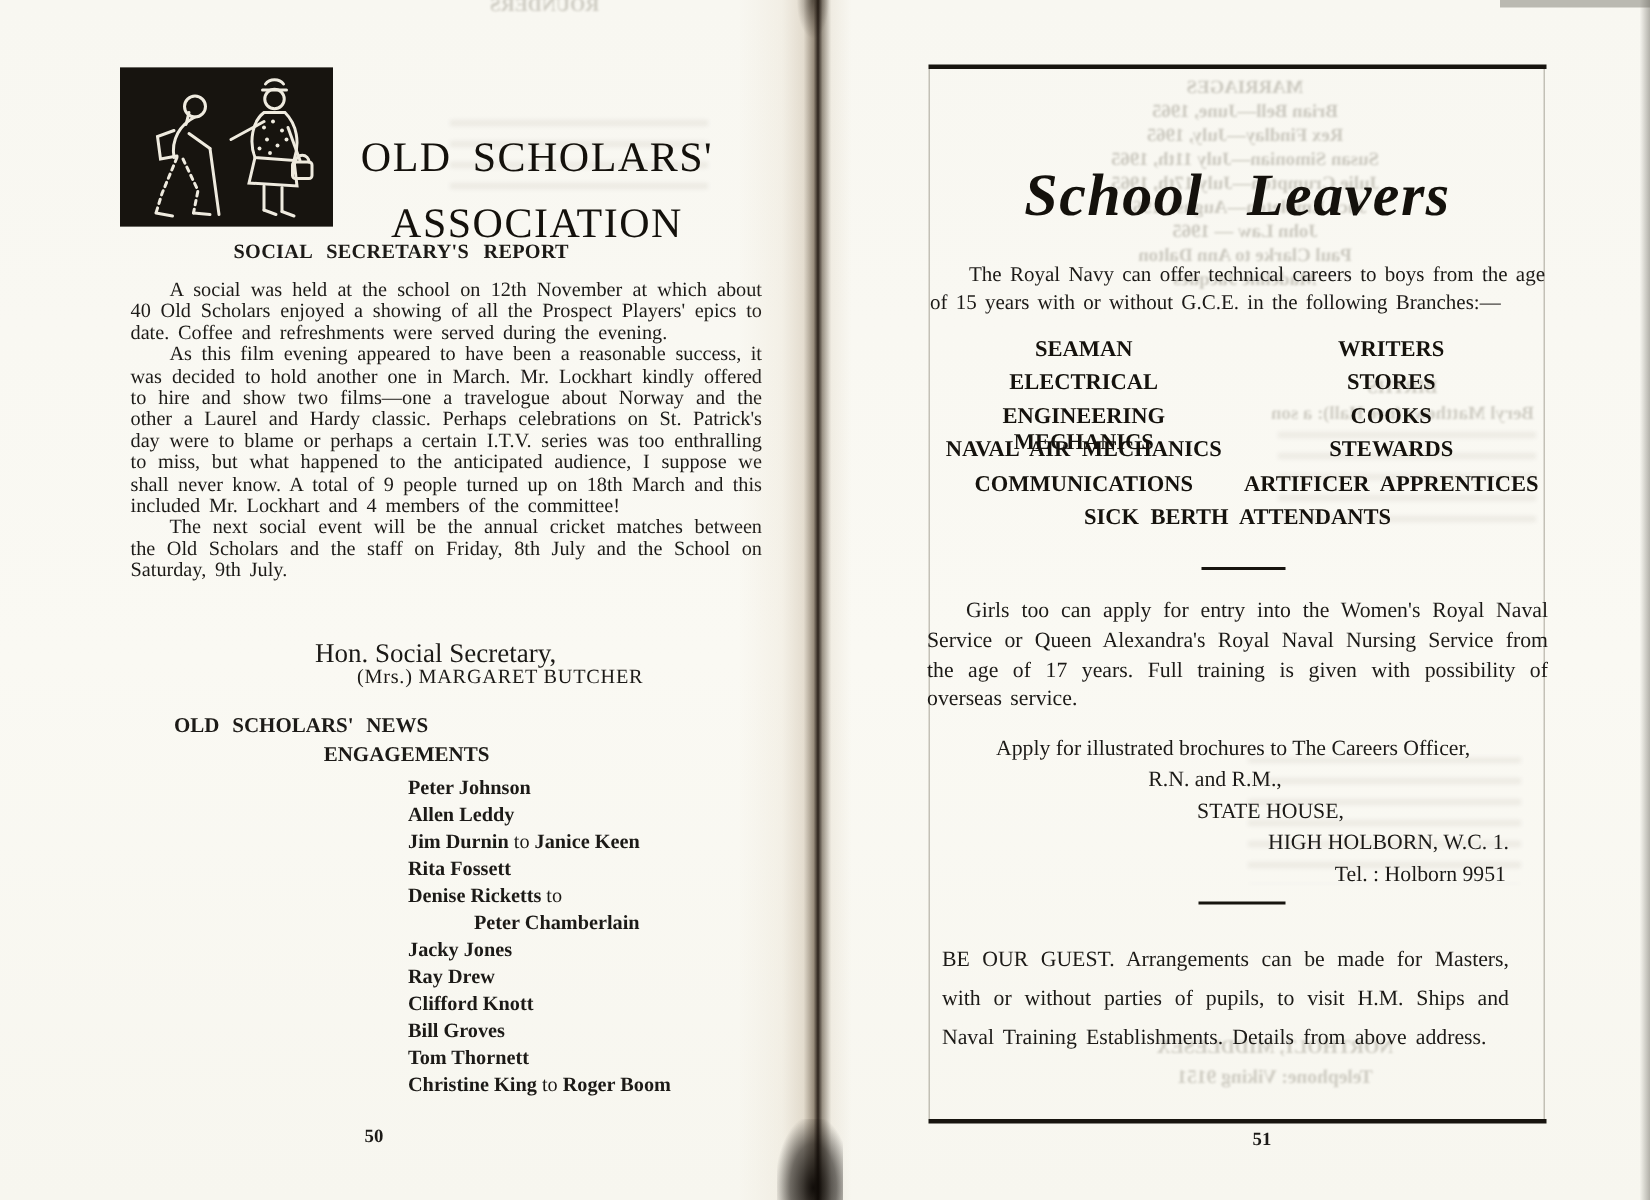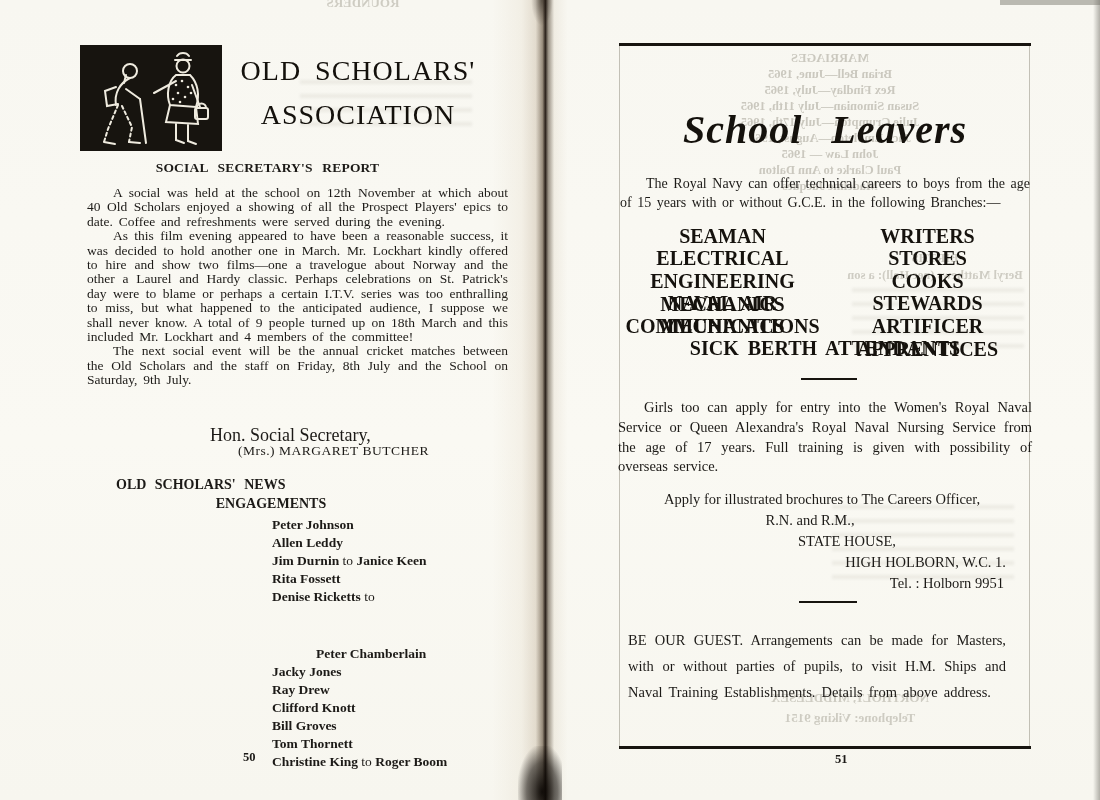--- a/index.html
+++ b/index.html
@@ -16,45 +16,45 @@
   .g-mid{left:840px;top:250px;width:190px;font-size:12.5px;line-height:17px;text-align:center;opacity:.3;}
   .g-bot{left:700px;top:688px;width:300px;font-size:13px;line-height:20px;text-align:center;opacity:.3;}
   .g-left{left:278px;top:-5px;width:170px;font-size:13px;text-align:center;opacity:.3;}
   .stripes{position:absolute;z-index:1;filter:blur(1.4px);opacity:.45;
     background:repeating-linear-gradient(180deg, rgba(118,110,92,.22) 0 4px, rgba(118,110,92,0) 4px 14px);}
   .s1{left:300px;top:80px;width:172px;height:50px;}
   .s2{left:852px;top:288px;width:172px;height:66px;}
   .s3{left:832px;top:505px;width:182px;height:84px;}
   
   .illus{left:80px;top:45px;width:142px;height:106px;background:#17140f;z-index:2;}
-  .lp-t1,.lp-t2{left:236px;width:244px;text-align:center;font-size:28px;letter-spacing:1px;word-spacing:6px;color:#14110c;}
+  .lp-t1,.lp-t2{left:236px;width:244px;text-align:center;font-size:28px;letter-spacing:1px;word-spacing:6px;color:#14110c;margin-top:35px;}
   .lp-t1{top:55px;} .lp-t2{top:99px;}
   .lp-h{left:57px;top:160px;width:421px;text-align:center;font-size:13.5px;font-weight:bold;word-spacing:6px;letter-spacing:.2px;}
   .lp-body{left:57px;top:186px;width:421px;font-size:13.5px;line-height:14.4px;text-align:justify;margin-left:30px;}
   .lp-body p{margin:0;text-indent:26px;word-spacing:2.5px;}
   .lp-sign1{left:210px;top:425px;font-size:18px;}
   .lp-sign2{left:238px;top:443px;font-size:13.5px;letter-spacing:.5px;}
   .lp-news1{left:116px;top:477px;width:310px;text-align:left;font-weight:bold;font-size:14px;word-spacing:5px;}
   .lp-news2{left:116px;top:496px;width:310px;text-align:center;font-weight:bold;font-size:14px;word-spacing:3px;}
   .lp-eng{left:272px;top:516px;width:210px;font-size:13.5px;line-height:18px;font-weight:bold;}
   .lp-eng .conn{font-weight:normal;}
-  .lp-eng .wrap2{padding-left:44px;margin-top:39px;}
+  .lp-eng .wrap2{padding-left:44px;}
   .pn{font-size:12.5px;font-weight:bold;}
   .pn50{left:243px;top:750px;}
   .pn51{left:822px;top:752px;margin-left:13px;}
   
   .rule-top{left:619px;top:43px;width:412px;height:3px;background:#17140f;z-index:2;}
   .rule-bottom{left:619px;top:746px;width:412px;height:3px;background:#17140f;z-index:2;}
   .side-l{left:619px;top:46px;width:1px;height:700px;background:rgba(95,88,72,.35);z-index:2;}
   .side-r{left:1029px;top:46px;width:1px;height:700px;background:rgba(95,88,72,.35);z-index:2;}
   .rp-title{left:620px;top:106px;width:410px;text-align:center;font-size:40px;font-weight:bold;font-style:italic;
     word-spacing:18px;letter-spacing:1px;color:#14110c;}
   .rp-intro{left:620px;top:174px;width:410px;font-size:14px;line-height:19px;text-align:justify;}
   .rp-intro p{margin:0;text-indent:26px;word-spacing:2px;}
-  .rp-branches{left:620px;top:225px;width:410px;font-weight:bold;font-size:20px;color:#15120d;}
+  .rp-branches{left:620px;top:225px;width:410px;font-weight:bold;font-size:15px;color:#15120d;}
   .brow{display:flex;height:22.4px;}
   .bcell{flex:0 0 50%;text-align:center;word-spacing:4px;}
   .bfull{text-align:center;height:22.4px;word-spacing:4px;}
   .rule-s{height:2px;background:#17140f;z-index:2;}
   .rule-s1{left:801px;top:378px;width:56px;}
   .rule-s2{left:799px;top:601px;width:58px;}
   .rp-girls{left:618px;top:398px;width:414px;font-size:14.5px;line-height:19.8px;text-align:justify;}
   .rp-girls p{margin:0;text-indent:26px;word-spacing:2px;}
   .rp-apply{left:620px;top:489px;width:402px;font-size:14.5px;line-height:21px;}
   .a0{padding-left:44px;} .a1{text-align:center;padding-right:22px;font-family:Liberation Serif, serif;}

